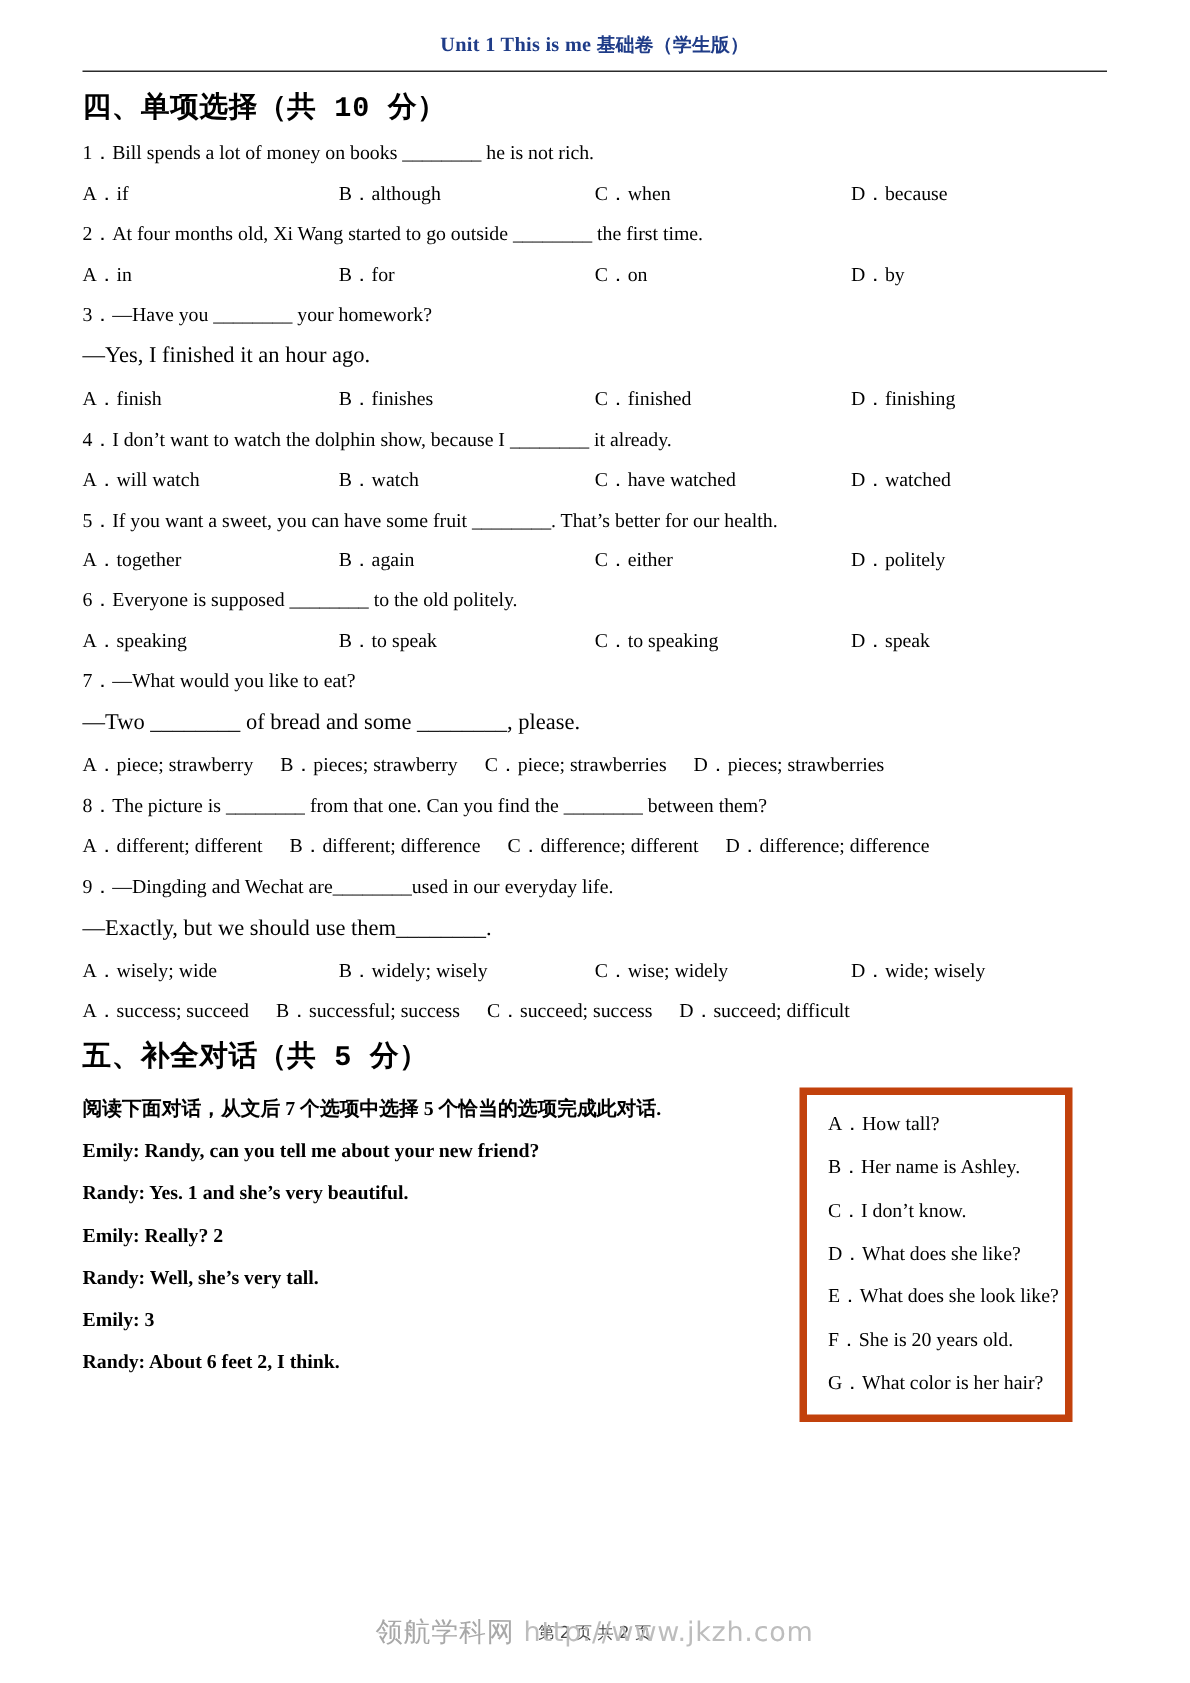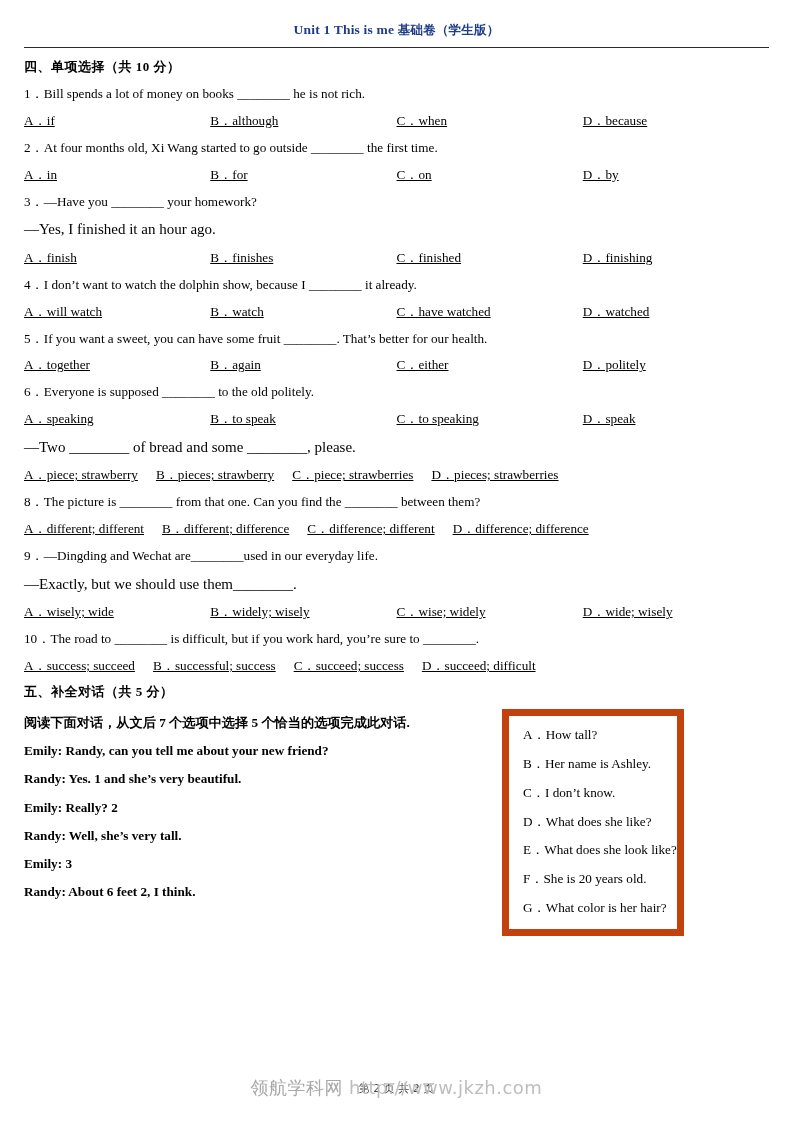--- a/index.html
+++ b/index.html
@@ -13,21 +13,21 @@
     font-family: "Liberation Serif", serif;
     color: #000000;
     position: relative;
     overflow: hidden;
   }
   .page {
     position: relative;
     width: 793px;
     height: 1122px;
     box-sizing: border-box;
-    padding: 0 24px;
+    padding: 0 55px;
   }
   .header {
     text-align: center;
     padding-top: 22px;
     font-size: 13.5px;
     font-weight: bold;
     color: #1f3c88;
     letter-spacing: 0.2px;
   }
   .header .hdr-en {
@@ -36,42 +36,41 @@
   .header .hdr-cn {
     font-family: "DejaVu Sans", sans-serif;
     font-size: 12.5px;
   }
   .rule {
     border-bottom: 1.2px solid #2b2b2b;
     margin-top: 8px;
     margin-bottom: 10px;
   }
   .sec-title {
-    font-family: Liberation Serif, serif;
+    font-family: Liberation Mono, monospace;
     font-weight: bold;
-    font-size: 13px;
+    font-size: 19px;
     margin: 8px 0 6px 0;
     letter-spacing: 0.5px;
   }
   .q {
     font-size: 13.2px;
     line-height: 1.35;
     margin: 9px 0 0 0;
     white-space: pre-wrap;
   }
   .q-cont {
     font-size: 15px;
     line-height: 1.35;
     margin: 9px 0 0 0;
   }
   .opts {
     display: flex;
     font-size: 13.2px;
     margin: 9px 0 0 0;
-    text-decoration: underline;
   }
   .opts .op {
     white-space: pre;
   }
   
   .opts.grid4 .op { width: 25%; }
   .opts.flow .op { margin-right: 18px; }
   .dialog-wrap {
     display: flex;
     margin-top: 4px;
@@ -84,21 +83,21 @@
     font-size: 13.2px;
     margin: 11px 0 0 0;
     line-height: 1.3;
     font-weight: bold;
   }
   .dialog-left p.first {
     margin-top: 7px;
   }
   .choice-box {
     margin-left: 18px;
-    border: 7px solid #c2410c;
+    border: 5px solid #c2410c;
     padding: 10px 12px 12px 14px;
     width: 182px;
     box-sizing: border-box;
     align-self: flex-start;
     margin-top: 2px;
   }
   .choice-box div {
     font-size: 13.2px;
     line-height: 1.35;
     margin-bottom: 11px;
@@ -192,20 +191,21 @@
   </div>
 
   <div class="q">6．Everyone is supposed ________ to the old politely.</div>
   <div class="opts grid4">
     <span class="op">A．speaking</span>
     <span class="op">B．to speak</span>
     <span class="op">C．to speaking</span>
     <span class="op">D．speak</span>
   </div>
 
+  <div class="q">7．—What would you like to eat?</div>
   <div class="q-cont">—Two ________ of bread and some ________, please.</div>
   <div class="opts flow">
     <span class="op">A．piece; strawberry</span>
     <span class="op">B．pieces; strawberry</span>
     <span class="op">C．piece; strawberries</span>
     <span class="op">D．pieces; strawberries</span>
   </div>
 
   <div class="q">8．The picture is ________ from that one. Can you find the ________ between them?</div>
   <div class="opts flow">
@@ -217,21 +217,20 @@
 
   <div class="q">9．—Dingding and Wechat are________used in our everyday life.</div>
   <div class="q-cont">—Exactly, but we should use them________.</div>
   <div class="opts grid4">
     <span class="op">A．wisely; wide</span>
     <span class="op">B．widely; wisely</span>
     <span class="op">C．wise; widely</span>
     <span class="op">D．wide; wisely</span>
   </div>
 
-  <div class="q">10．The road to ________ is difficult, but if you work hard, you’re sure to ________.</div>
   <div class="opts flow">
     <span class="op">A．success; succeed</span>
     <span class="op">B．successful; success</span>
     <span class="op">C．succeed; success</span>
     <span class="op">D．succeed; difficult</span>
   </div>
 
   <div class="sec-title" style="">五、补全对话（共 5 分）</div>
 
   <div class="dialog-wrap">

